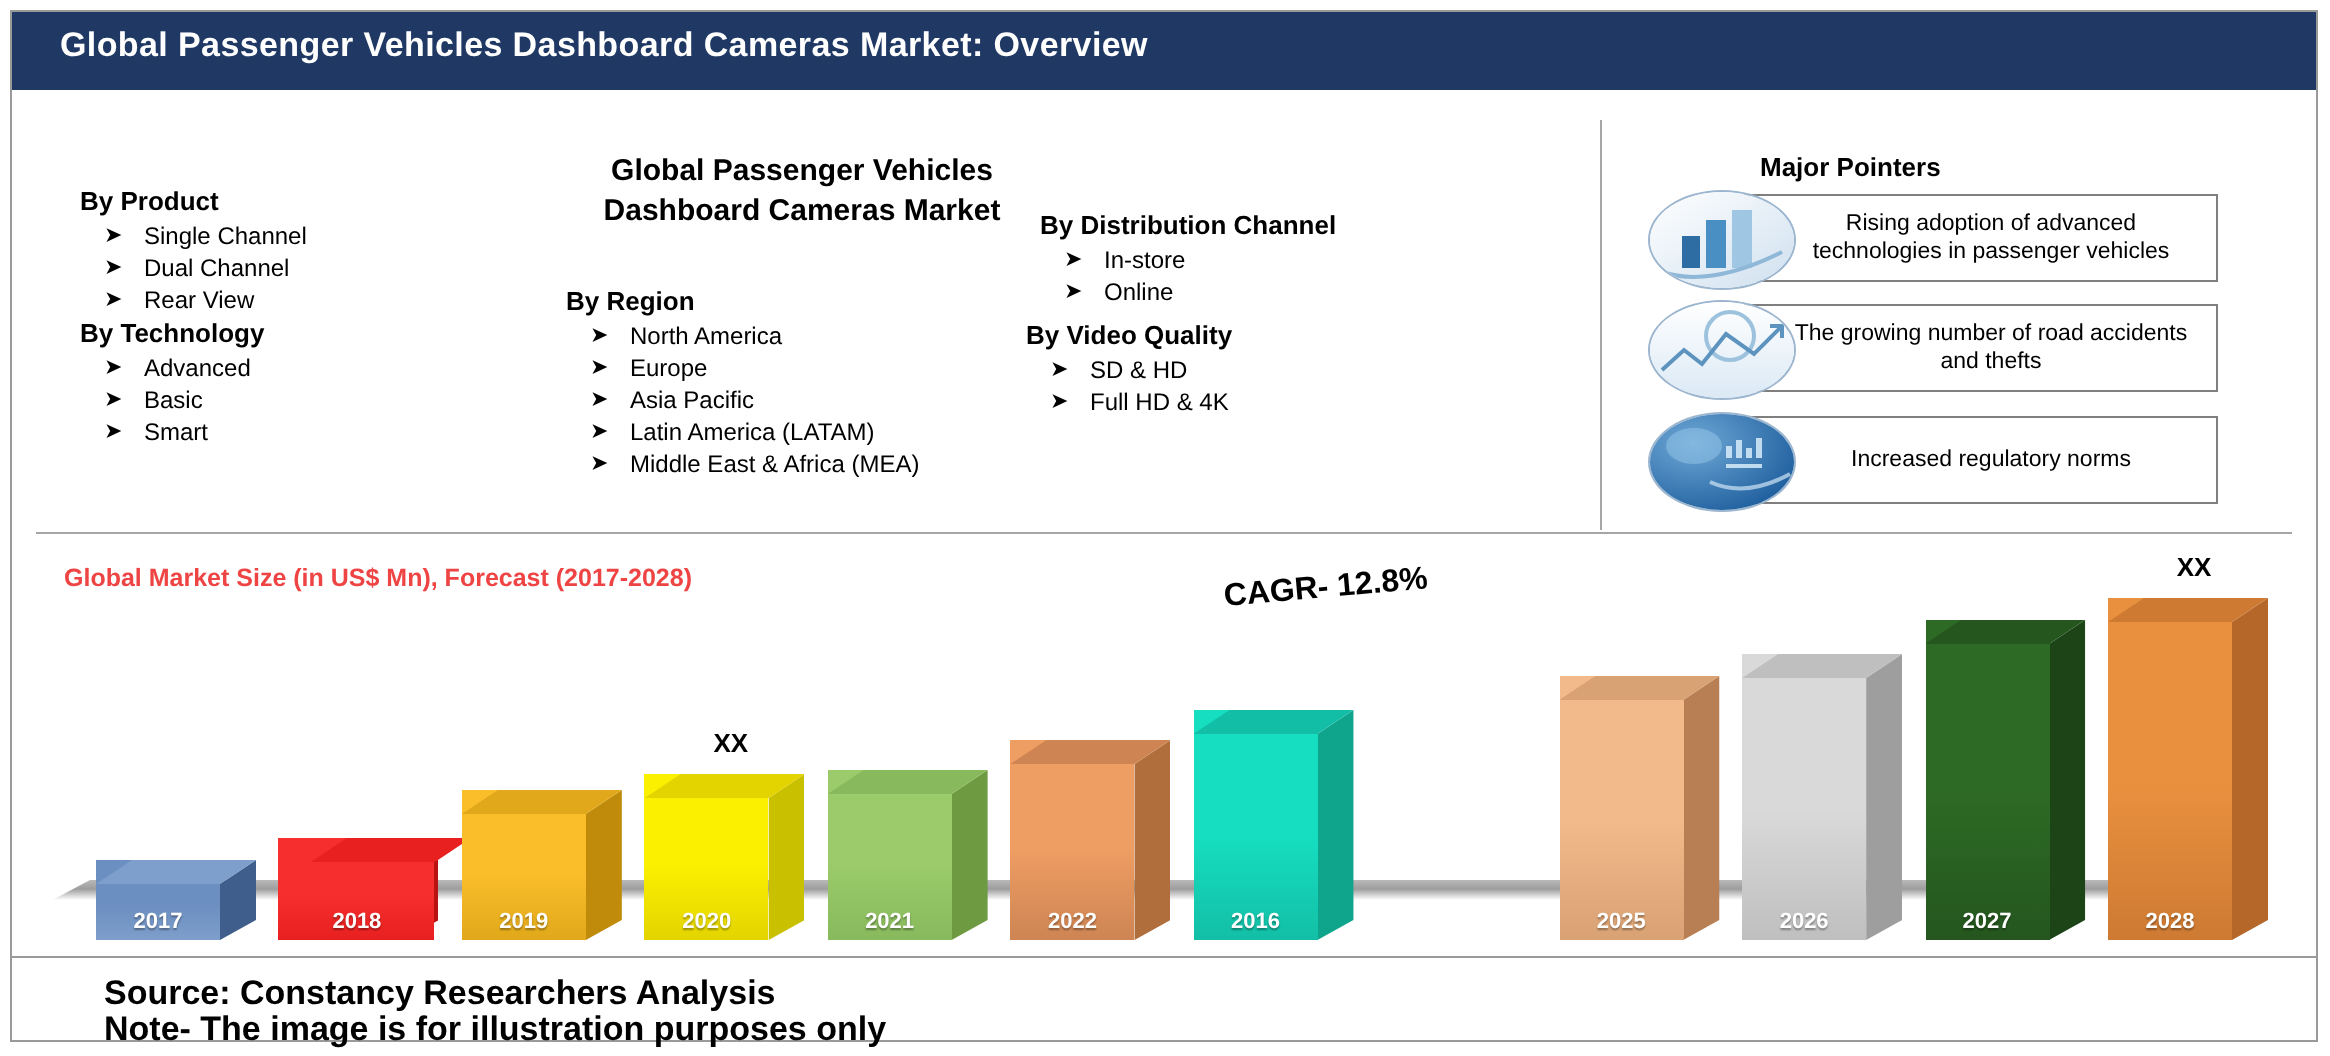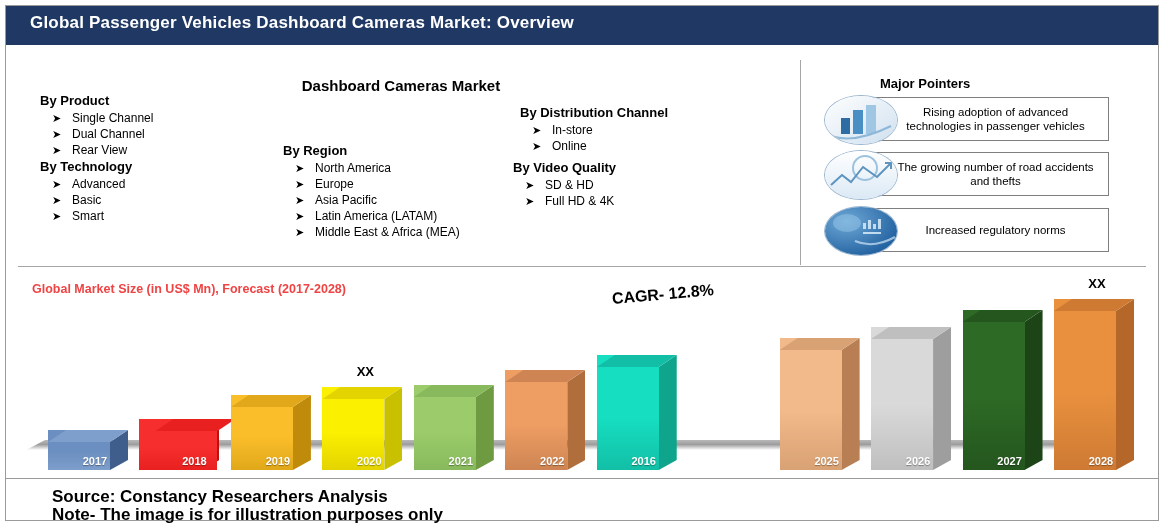--- a/index.html
+++ b/index.html
@@ -43,21 +43,21 @@
   .cagr{position:absolute;left:612px;top:290px;font-size:16px;font-weight:bold;color:#000;transform:rotate(-5deg);transform-origin:left center;white-space:nowrap;}
 
   .plot{position:absolute;left:18px;top:300px;width:1128px;height:170px;}
   .baseline{position:absolute;left:45px;top:440px;width:1065px;height:10px;
             background:linear-gradient(180deg,#b9b9b9 0%,#9d9d9d 45%,#ffffff 100%);transform:skewX(-62deg);transform-origin:left top;}
 
   .bar{position:absolute;bottom:0;}
   .bar .face{position:absolute;left:0;bottom:0;width:100%;}
   .bar .side{position:absolute;bottom:0;width:18px;}
   .bar .top{position:absolute;width:100%;height:12px;}
-  .bar .yr{position:absolute;bottom:3px;left:16px;width:100%;text-align:center;font-size:11px;font-weight:bold;color:#fff;text-shadow:0 1px 1px rgba(0,0,0,.35);margin-top:36px;}
+  .bar .yr{position:absolute;bottom:3px;left:0;width:100%;text-align:center;font-size:11px;font-weight:bold;color:#fff;text-shadow:0 1px 1px rgba(0,0,0,.35);margin-top:36px;}
   .bar .xx{position:absolute;left:0;width:100%;text-align:center;font-size:13px;font-weight:bold;color:#000;}
 
   
   .footer{position:absolute;left:6px;top:478px;width:1152px;height:43px;border-top:1px solid #9a9a9a;box-sizing:border-box;}
   .footer div{font-size:17px;color:#000;white-space:nowrap;margin-left:36px;}
   .f1{position:absolute;left:10px;top:8px;font-weight:600;}
   .f2{position:absolute;left:10px;top:26px;font-weight:600;}
 </style>
 </head>
 <body>
@@ -65,20 +65,21 @@
 <div id="canvas">
   <div class="frame"></div>
 
   <div class="header"></div>
   <div class="header-title">Global Passenger Vehicles Dashboard Cameras Market: Overview</div>
 
   <div class="vdiv"></div>
   <div class="hdiv"></div>
 
   <div class="ctrtitle">
+    <div>Global Passenger Vehicles</div>
     <div>Dashboard Cameras Market</div>
   </div>
 
   <div class="blockA">
     <div class="cat-head">By Product</div>
     <ul class="cat-list">
         <li>
           <span class="arw">➤</span>
           <span class="cont">Single Channel</span>
         </li>

